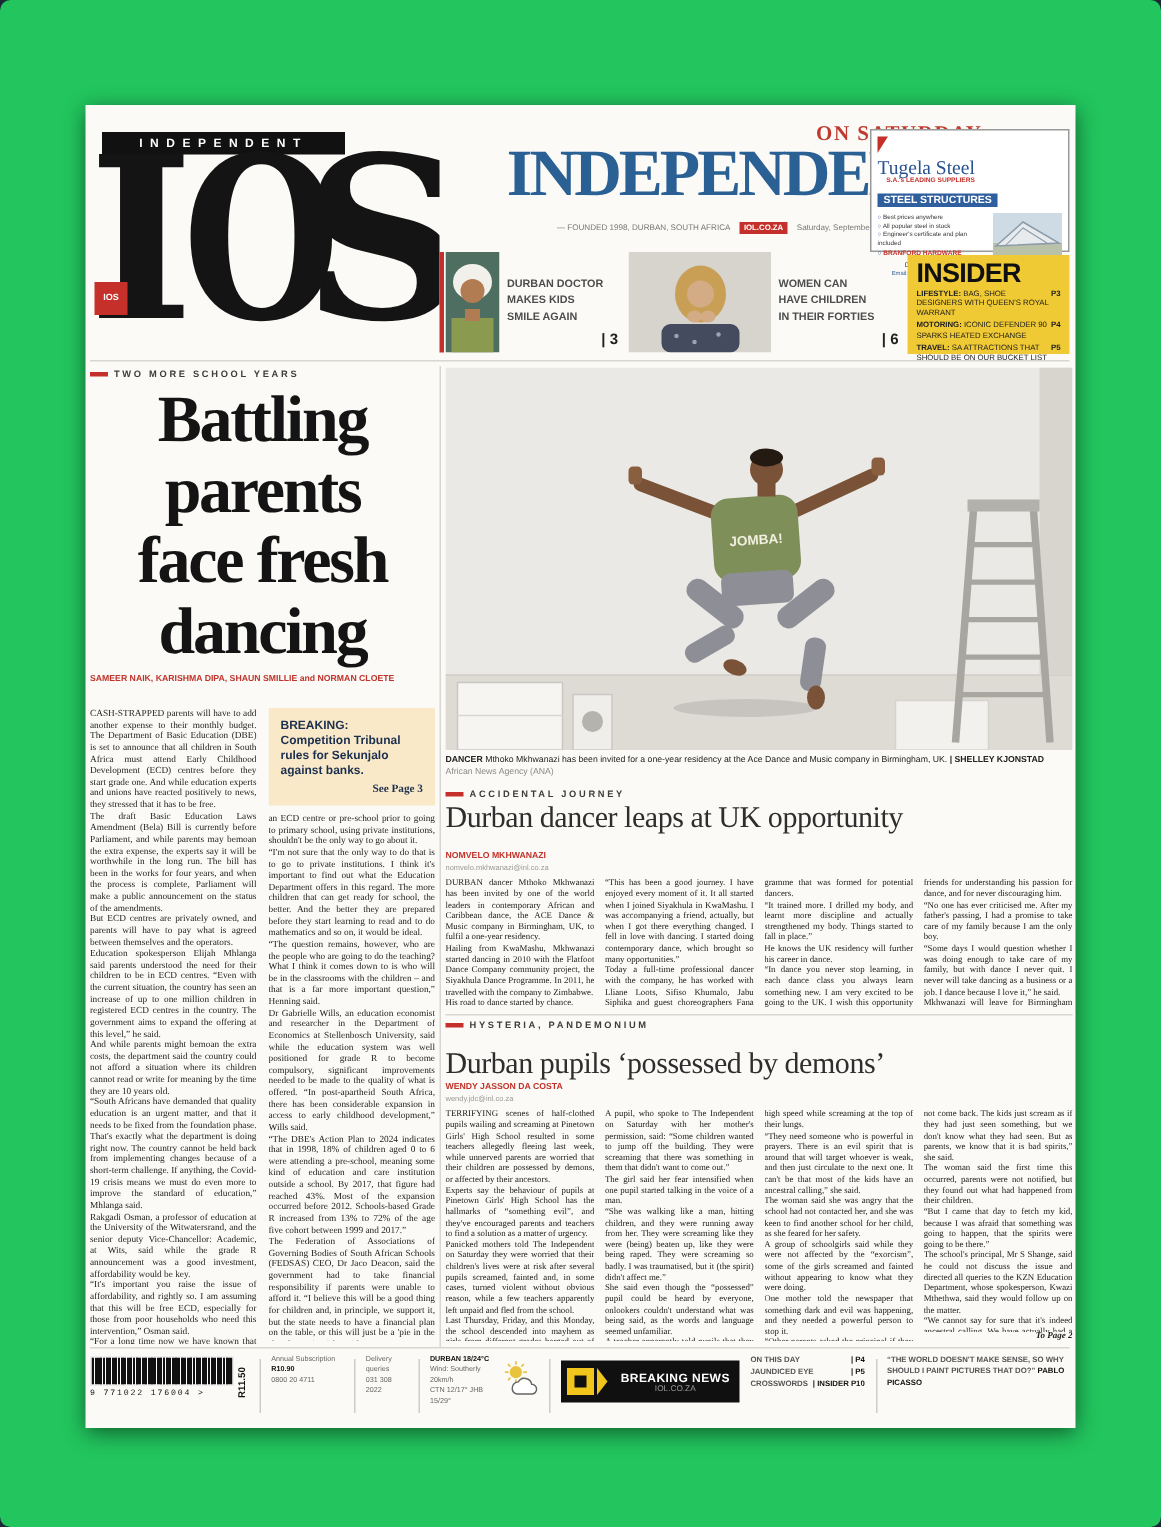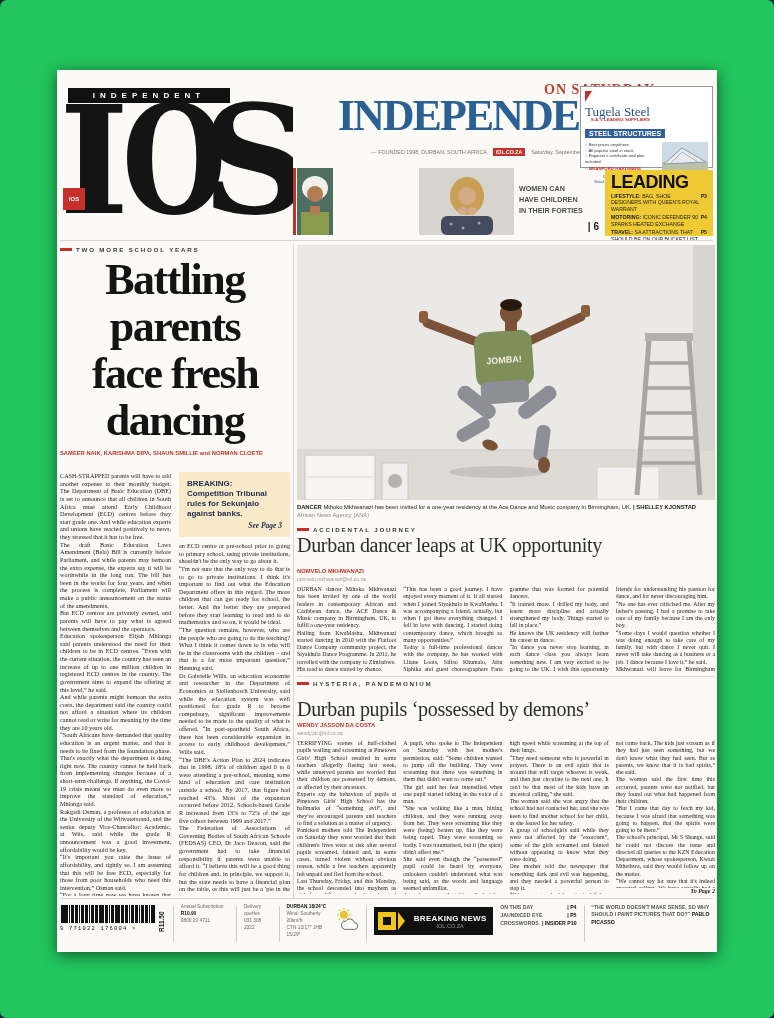--- a/index.html
+++ b/index.html
@@ -72,21 +72,21 @@
   
   .lead-headline { left:3px; top:186px; width:230px; text-align:center; white-space:pre-line;
     font-family:"Liberation Serif", serif; font-weight:700; font-size:44px; line-height:47px;
     letter-spacing:-1.5px; color:#141414; }
   .lead-cols { left:3px; top:402px; width:230px; height:424px; display:flex; gap:8px; }
   .bodycol { flex:1; font-family:"Liberation Serif", serif; font-size:6.2px; line-height:1.23;
     color:#1c1c1c; text-align:justify; white-space:pre-line; overflow:hidden; }
   .breakbox { background:#fae9c8; padding:7px 8px; margin-bottom:5px; color:#1b2f4e; }
   .breakbox .b1 { font-size:8px; font-weight:800; }
   .breakbox .b2 { font-size:8px; font-weight:800; line-height:1.25; margin-top:1px; }
-  .breakbox .b3 { font-size:7.5px; font-weight:700; font-style:italic; text-align:right;
+  .breakbox .b3 { font-size:7.5px; font-weight:700; text-align:right;
     font-family:"Liberation Serif", serif; margin-top:2px; }
 
   
   .photo { left:240px; top:175px; width:418px; height:255px; }
   .caption { left:240px; top:434px; width:418px; font-size:5.8px; color:#222; line-height:1.3; }
   .caption .cap-b { font-weight:700; }
   .caption .cap-ag { color:#8a8a8a; }
   .sec-headline { font-family:"Liberation Serif", serif; font-weight:400; font-size:20px;
     letter-spacing:-.3px; color:#2e2e2e; }
   .cols4 { width:418px; display:flex; gap:7px; }
@@ -164,21 +164,21 @@
           <rect y="20" width="46" height="10" fill="#b9c2a9"></rect>
           <path d="M2 22 L20 6 L44 20 Z" fill="#e8ebee" stroke="#8a9aa8" stroke-width="1"></path>
           <path d="M8 22 L20 10 L36 20" fill="none" stroke="#8a9aa8" stroke-width=".7"></path>
         </svg>
       </div>
       <div class="ad-office">DURBAN HEAD OFFICE: Tel: 031 566 4601</div>
       <div class="ad-contact">Email: sales@tugela.co.za  •  Website: www.tugelasteel.co.za</div>
     </div>
 
     <div class="abs insider">
-      <div class="insider-title">LEADING</div>
+      <div class="insider-title">INSIDER</div>
       <div class="ins-item">
         <span class="ins-page">P3</span>
         <b>LIFESTYLE:</b>
         <span>BAG, SHOE DESIGNERS WITH QUEEN'S ROYAL WARRANT</span>
       </div>
       <div class="ins-item">
         <span class="ins-page">P4</span>
         <b>MOTORING:</b>
         <span>ICONIC DEFENDER 90 SPARKS HEATED EXCHANGE</span>
       </div>
@@ -190,20 +190,26 @@
     </div>
 
     <div class="abs tz-bar"></div>
     <svg class="abs tz-photo1" viewBox="0 0 36 67">
       <rect width="36" height="67" fill="#4e6e62"></rect>
       <ellipse cx="18" cy="20" rx="13" ry="12" fill="#f2f0ea"></ellipse>
       <circle cx="18" cy="26" r="8" fill="#b27c52"></circle>
       <rect x="4" y="44" width="28" height="23" fill="#8a9a4e"></rect>
       <rect x="13" y="38" width="10" height="8" fill="#b27c52"></rect>
     </svg>
+    <div class="abs tz-text tz1">
+      <span>DURBAN DOCTOR
+MAKES KIDS
+SMILE AGAIN</span>
+      <div class="tz-page">| 3</div>
+    </div>
     <svg class="abs tz-photo2" viewBox="0 0 95 67">
       <rect width="95" height="67" fill="#d7d3cd"></rect>
       <ellipse cx="48" cy="28" rx="17" ry="19" fill="#c89f55"></ellipse>
       <circle cx="48" cy="28" r="9" fill="#d3ab85"></circle>
       <ellipse cx="44" cy="43" rx="5" ry="4" fill="#d3ab85"></ellipse>
       <ellipse cx="53" cy="43" rx="5" ry="4" fill="#d3ab85"></ellipse>
       <rect x="22" y="48" width="52" height="19" rx="6" fill="#454b5e"></rect>
       <circle cx="32" cy="56" r="1.5" fill="#9aa3b5"></circle>
         <circle cx="44" cy="60" r="1.5" fill="#9aa3b5"></circle>
         <circle cx="60" cy="55" r="1.5" fill="#9aa3b5"></circle>

